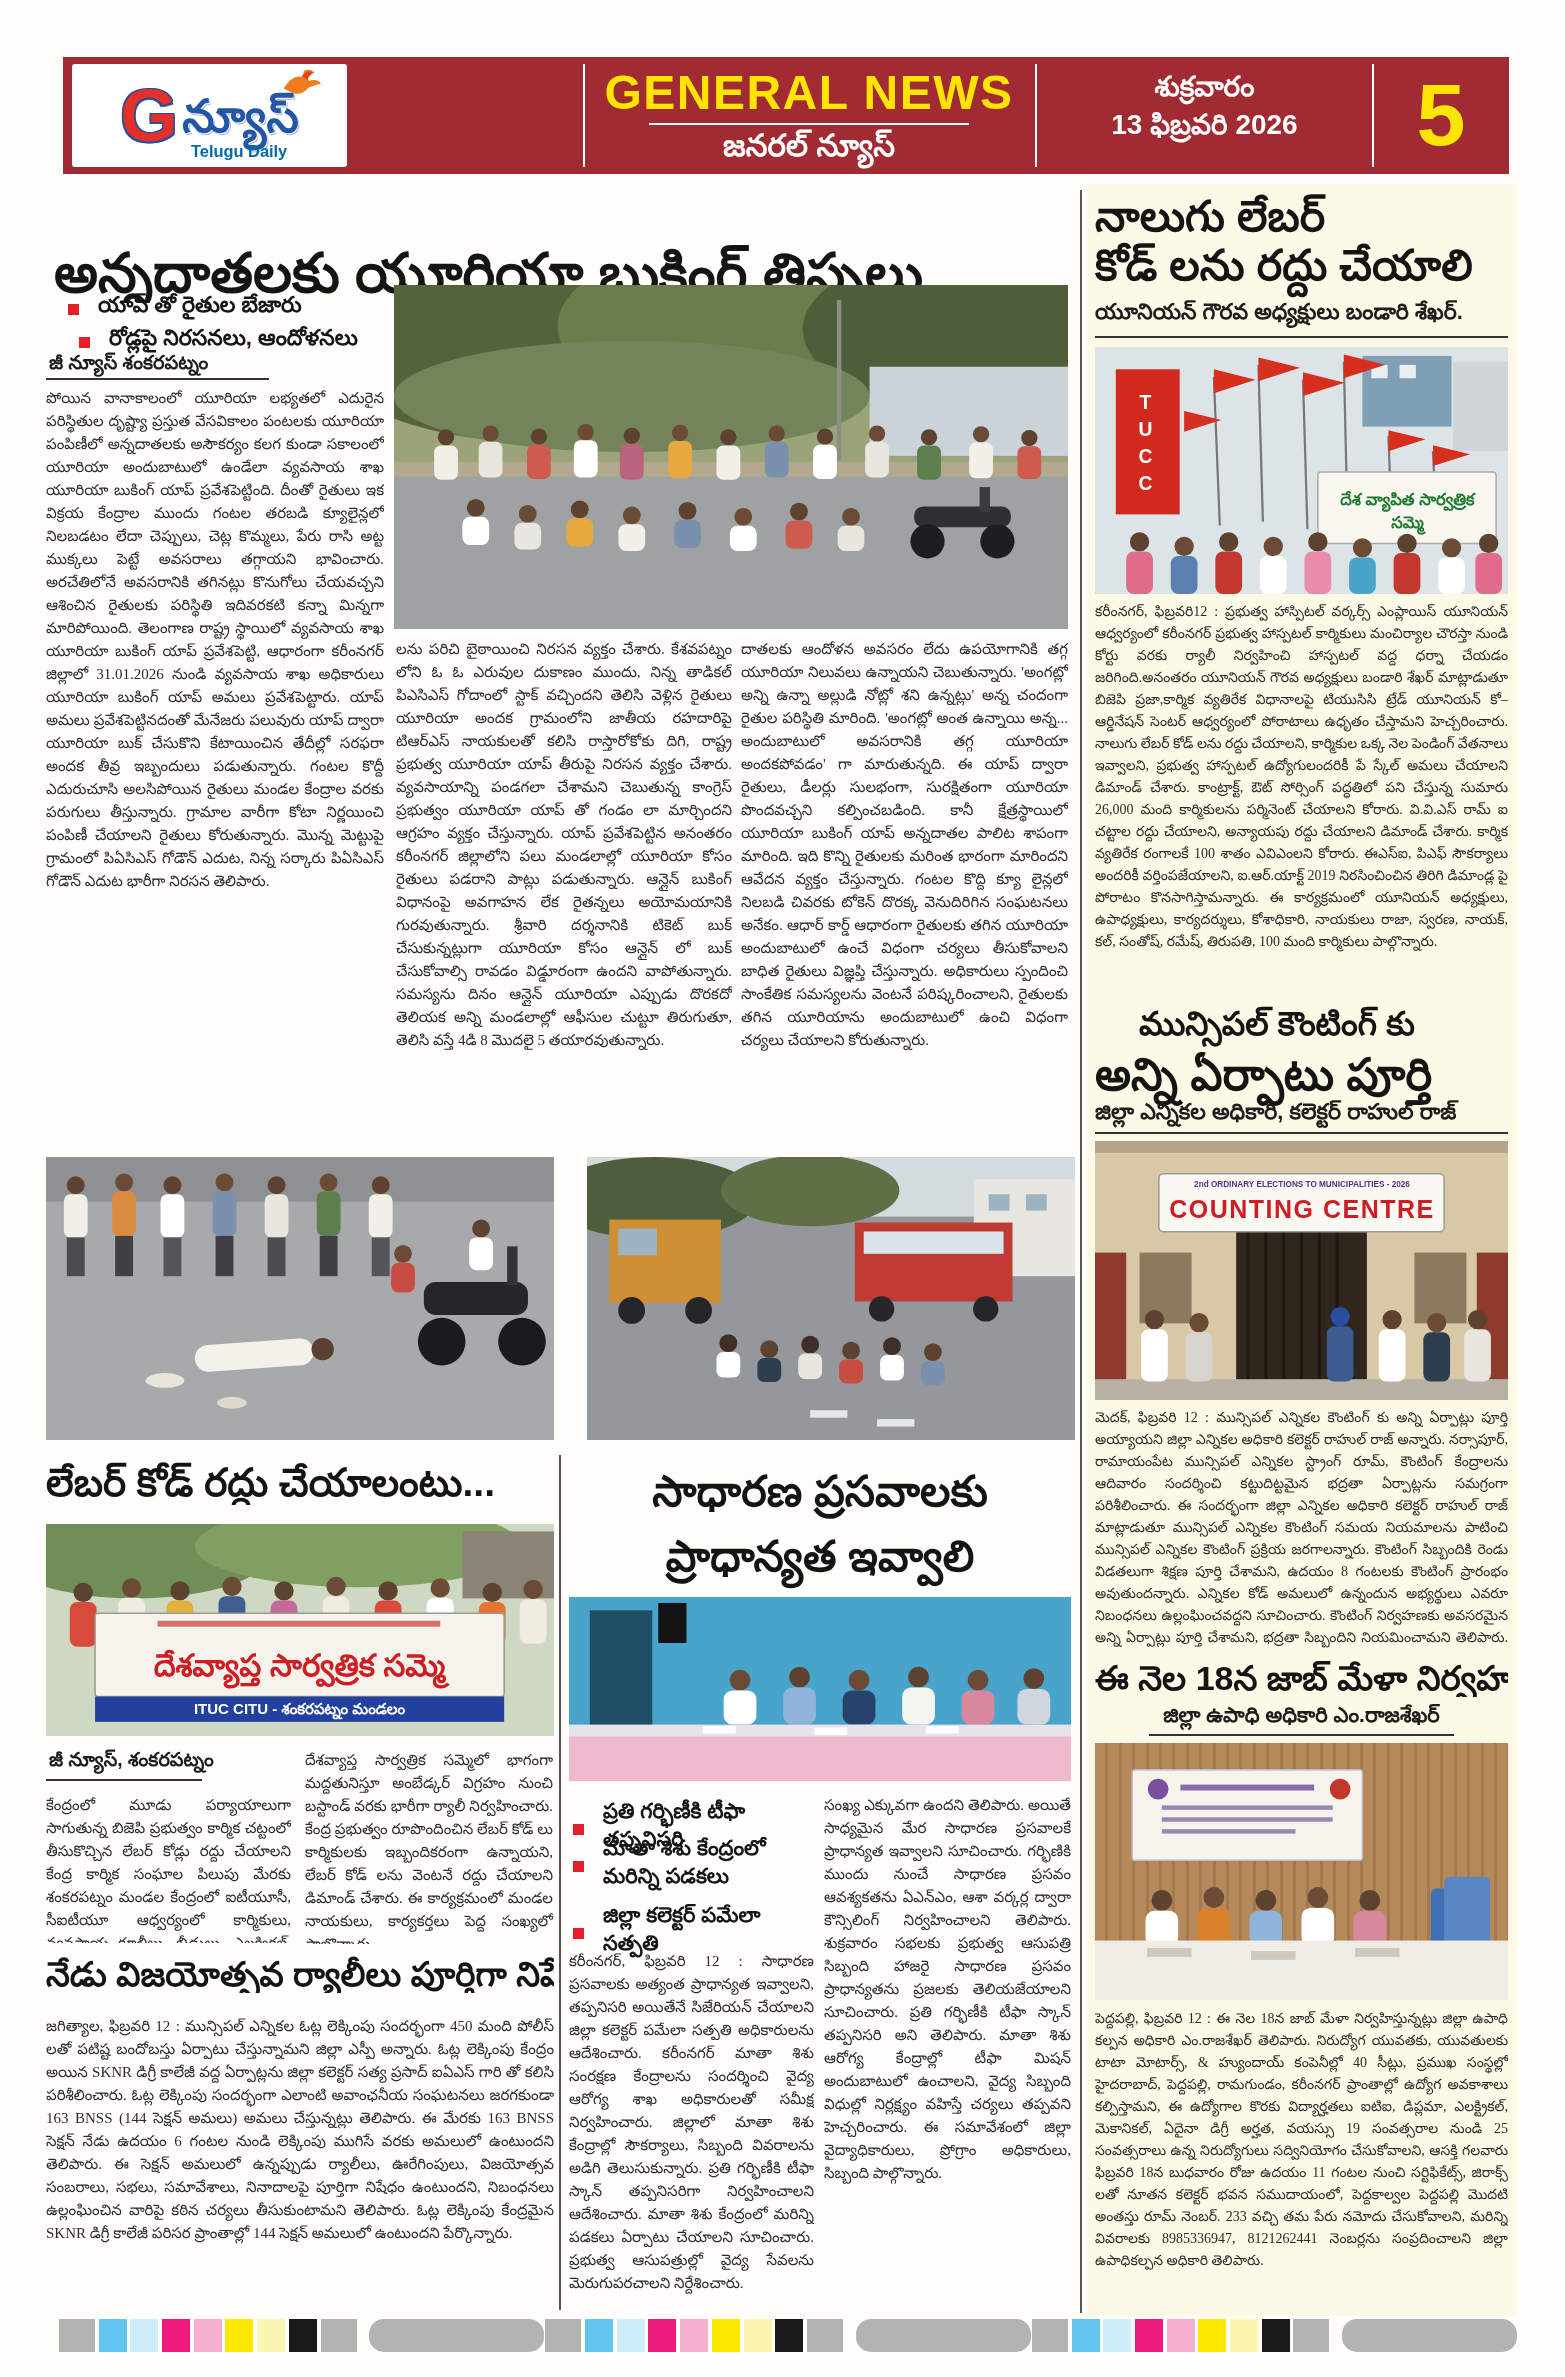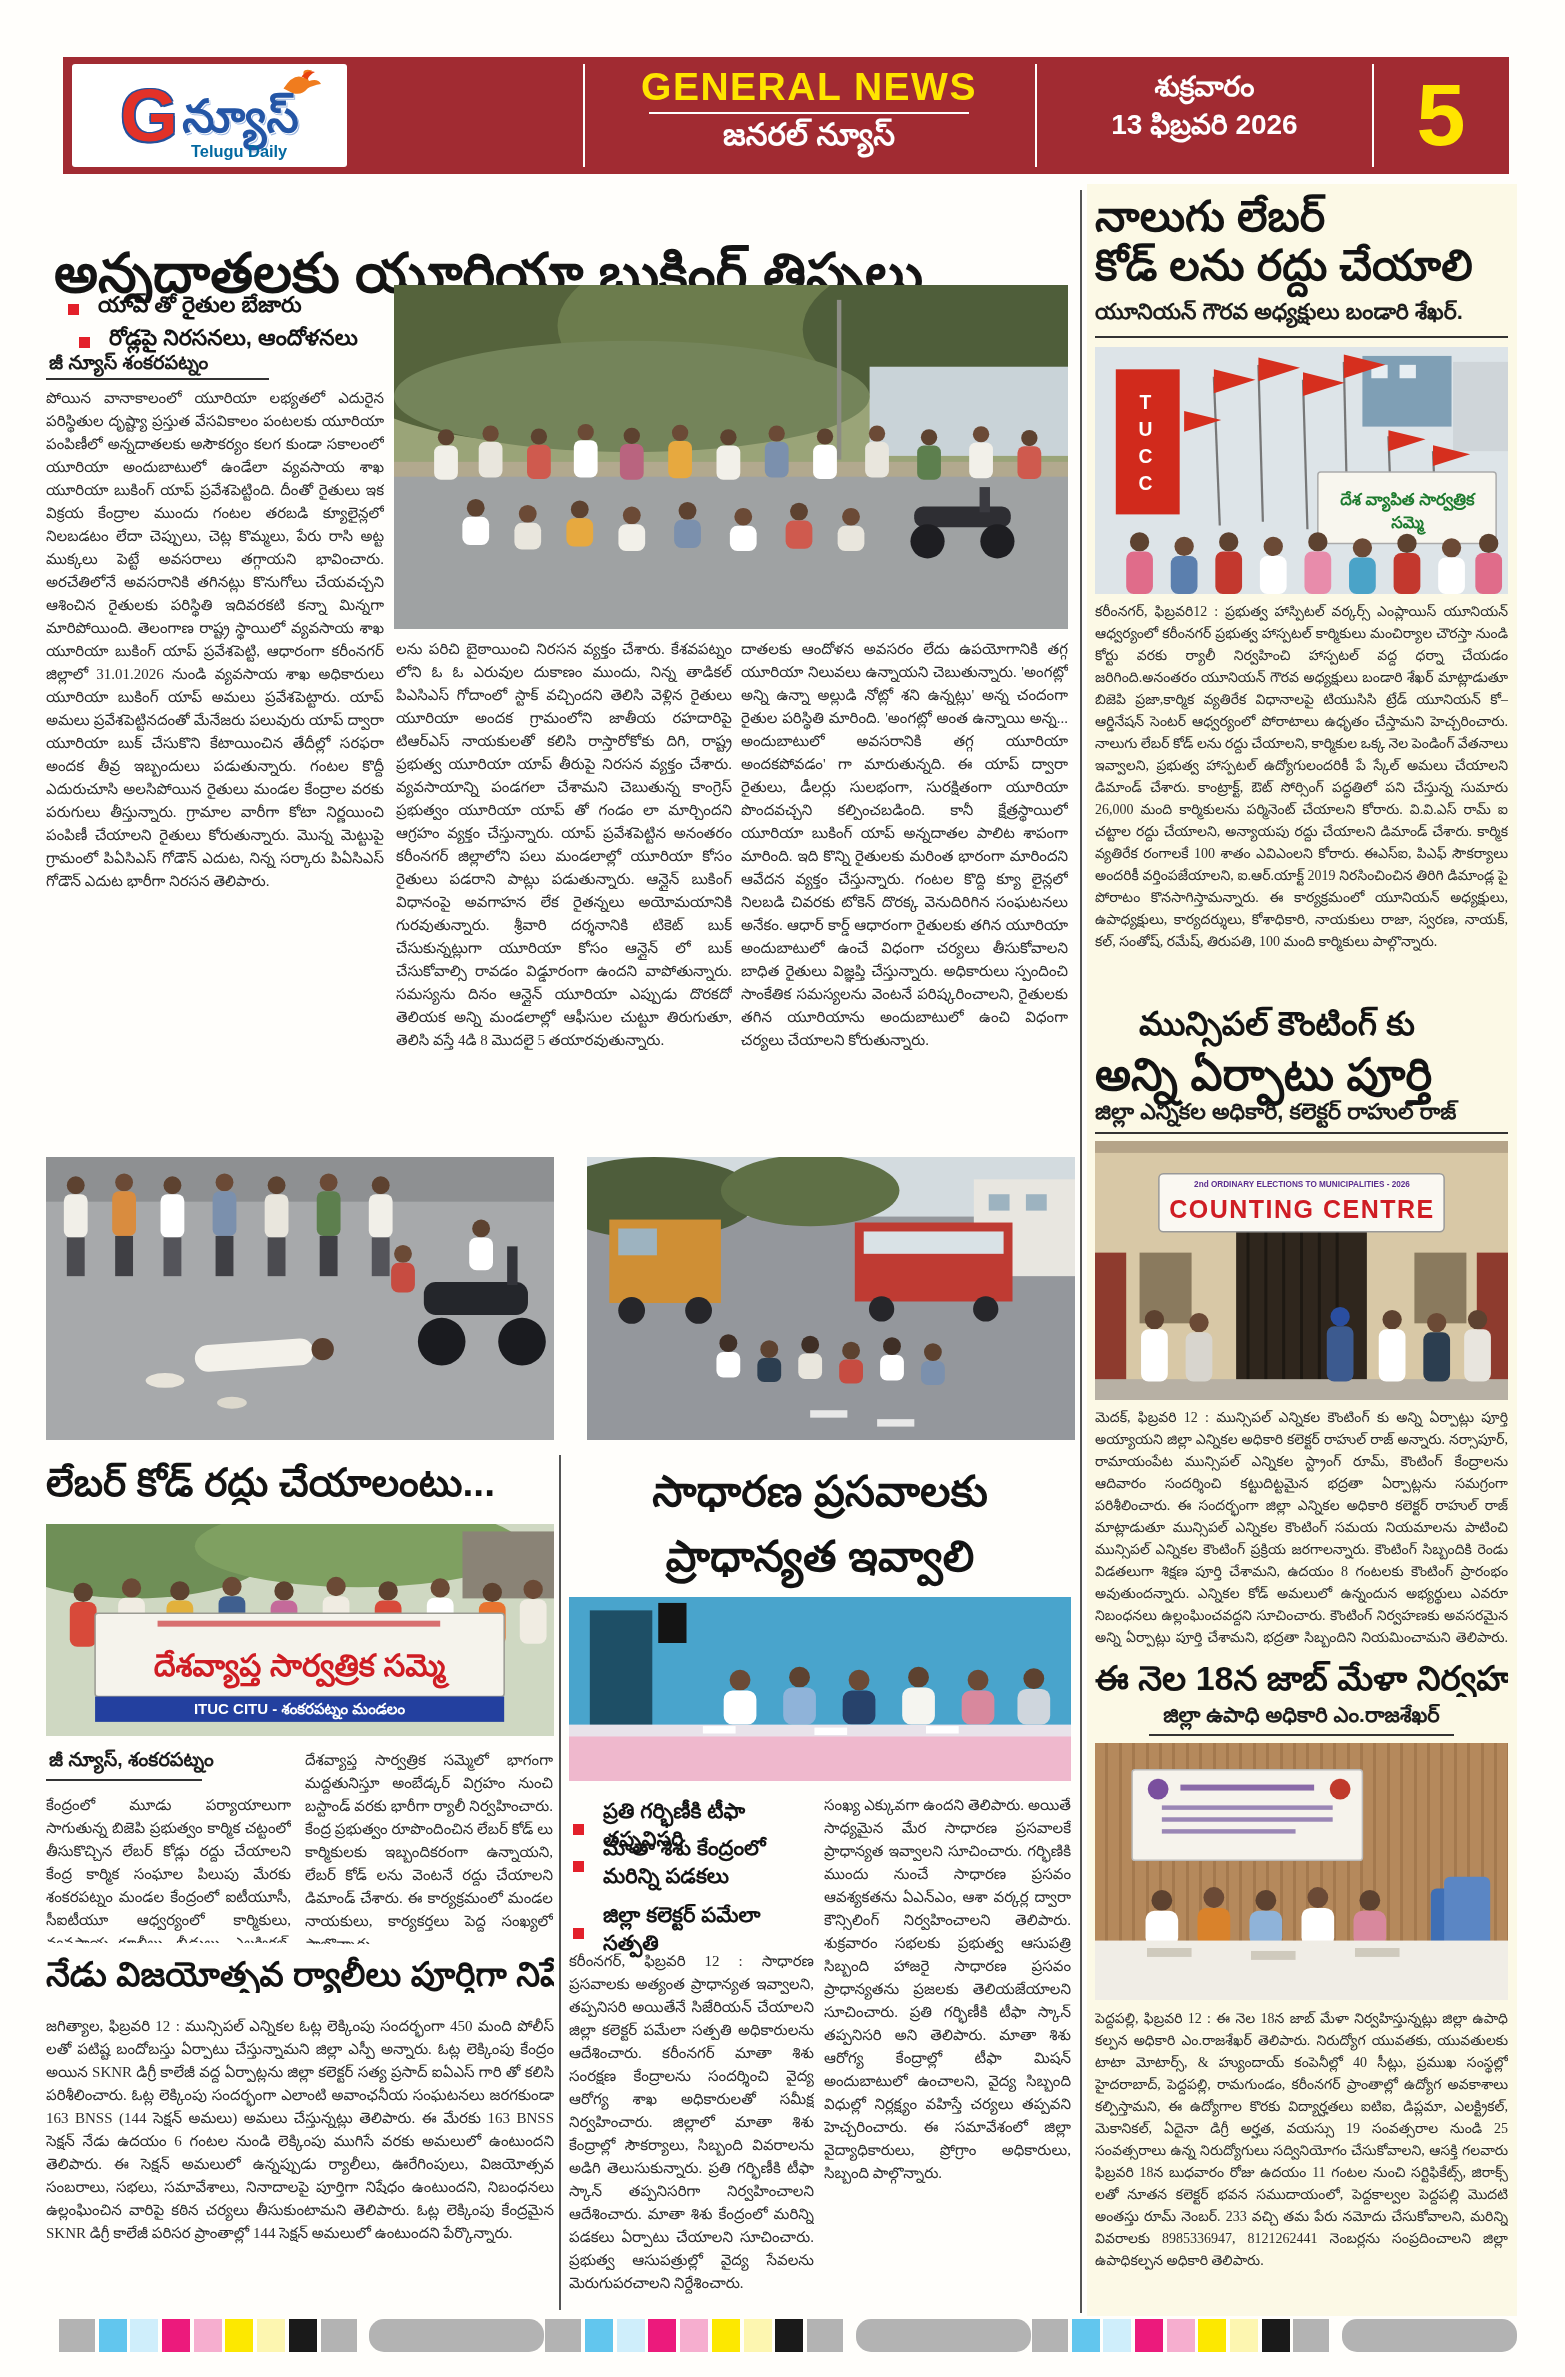--- a/index.html
+++ b/index.html
@@ -11,21 +11,21 @@
   .logo-card{left:72px;top:64px;width:275px;height:103px;background:#ffffff;border-radius:3px;
              display:flex;align-items:center;justify-content:center;gap:4.5px;}
   .logo-g{font-size:74px;font-weight:bold;color:#e23128;line-height:1;
           text-shadow:1.5px 1.5px 0 #24509c,-1.5px -1.5px 0 #24509c,1.5px -1.5px 0 #24509c,-1.5px 1.5px 0 #24509c;}
   .logo-te{font-size:46px;font-weight:bold;color:#2456a6;line-height:1;
            text-shadow:0.7px 0.7px 0 #fff,1.5px 1.5px 0 #9db7e0;}
   .logo-tagline{position:absolute;left:119px;bottom:6px;font-size:16.4px;font-weight:bold;color:#0369a1;}
   .bird{position:absolute;left:207px;top:1.5px;}
   .hdr-div{top:64px;width:2.2px;height:103px;background:#ffffff;}
   .sec-block{left:585px;top:64px;width:448px;height:103px;text-align:center;}
-  .sec-en{font-size:39px;font-weight:bold;color:#ffe400;letter-spacing:1.5px;line-height:1.2;}
+  .sec-en{font-size:48px;font-weight:bold;color:#ffe400;letter-spacing:1.5px;line-height:1.2;}
   .sec-rule{width:320px;height:2.2px;background:#ffffff;margin:1.5px auto 3px auto;}
   .sec-te{font-size:31px;font-weight:bold;color:#ffffff;}
   .date-block{left:1037px;top:68px;width:335px;text-align:center;color:#ffffff;
               font-weight:bold;font-size:28px;line-height:1.35;}
   .page-num{left:1372px;top:59px;width:138px;height:112px;display:flex;align-items:center;justify-content:center;
             font-size:88px;font-weight:bold;color:#ffe400;}
   
   .headline-xl{font-weight:bold;color:#141414;font-size:55px;line-height:1.05;white-space:nowrap;overflow:hidden;}
   .headline-lg{font-weight:bold;color:#141414;font-size:39px;line-height:1.1;white-space:nowrap;overflow:hidden;}
   .headline-md{font-weight:bold;color:#141414;font-size:34px;line-height:1.1;white-space:nowrap;overflow:hidden;}

